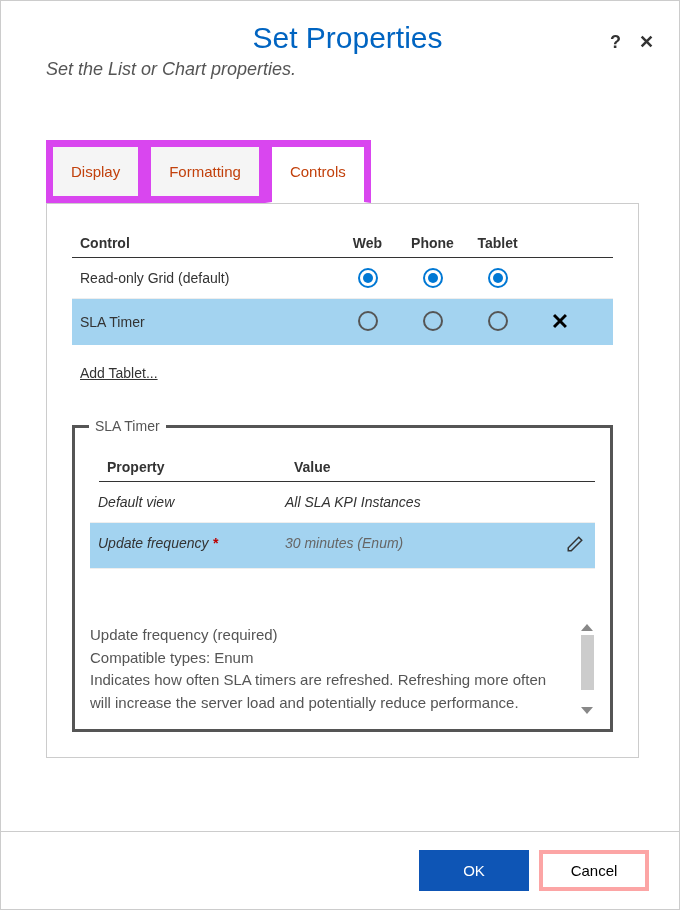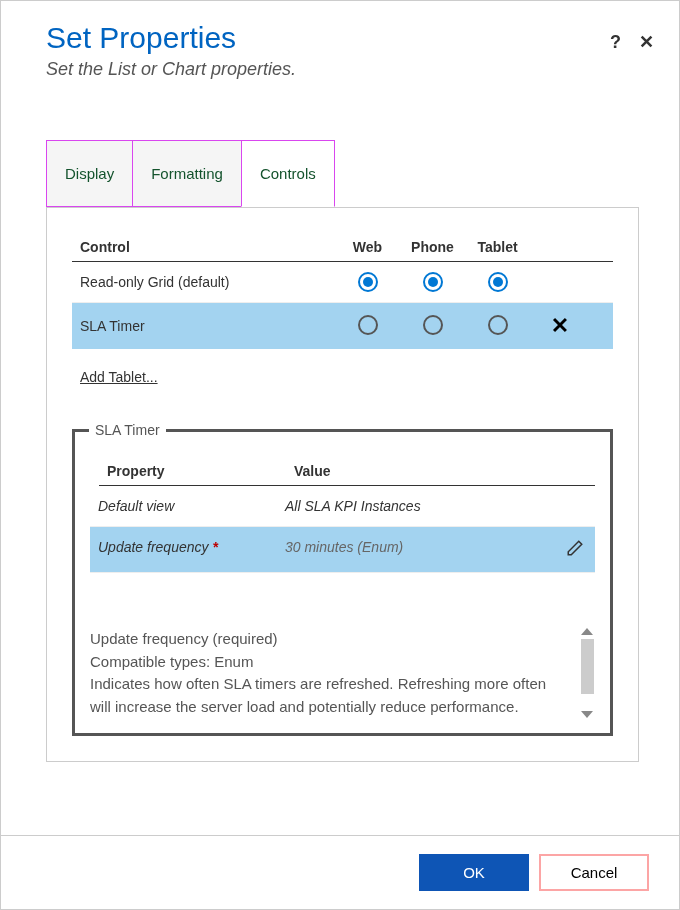--- a/index.html
+++ b/index.html
@@ -23,20 +23,21 @@
     }
     .dialog-header {
       padding: 20px 30px 0 45px;
       position: relative;
     }
     .dialog-title {
       font-size: 30px;
       font-weight: 400;
       color: #0064c1;
       margin-bottom: 4px;
+      text-align: center;
     }
     .dialog-subtitle {
       font-size: 18px;
       color: #555;
       font-weight: 400;
       font-style: italic;
     }
     .header-actions {
       position: absolute;
       top: 30px;
@@ -60,28 +61,28 @@
     .dialog-body {
       flex: 1;
       padding: 60px 40px 0 45px;
       overflow: hidden;
     }
     .tabs {
       display: flex;
       border-bottom: 1px solid #ccc;
     }
     .tab {
-      padding: 24px 18px;
-      border: 1px solid #d946ef;
+      padding: 16px 18px;
+      border: 7px solid #d946ef;
       background: #f5f5f5;
       cursor: pointer;
       margin-right: -1px;
       position: relative;
       font-size: 15px;
-      color: #14532d;
+      color: #c2410c;
     }
     .tab.active {
       background: #fff;
       border-bottom: 1px solid #fff;
       z-index: 1;
       text-align: center;
     }
     .tab-content-wrapper {
       border: 1px solid #ccc;
       border-top: none;
@@ -232,21 +233,21 @@
       padding: 18px 30px;
       display: flex;
       justify-content: flex-end;
       gap: 10px;
     }
     .btn {
       min-width: 110px;
       padding: 8px 0;
       font-size: 15px;
       cursor: pointer;
-      border: 2px solid #fca5a5;
+      border: 4px solid #fca5a5;
       background: #fff;
       text-align: center;
     }
     .btn-primary {
       background: #0e55b5;
       color: #fff;
       border-color: #0e55b5;
     }
   </style>
 </head>

